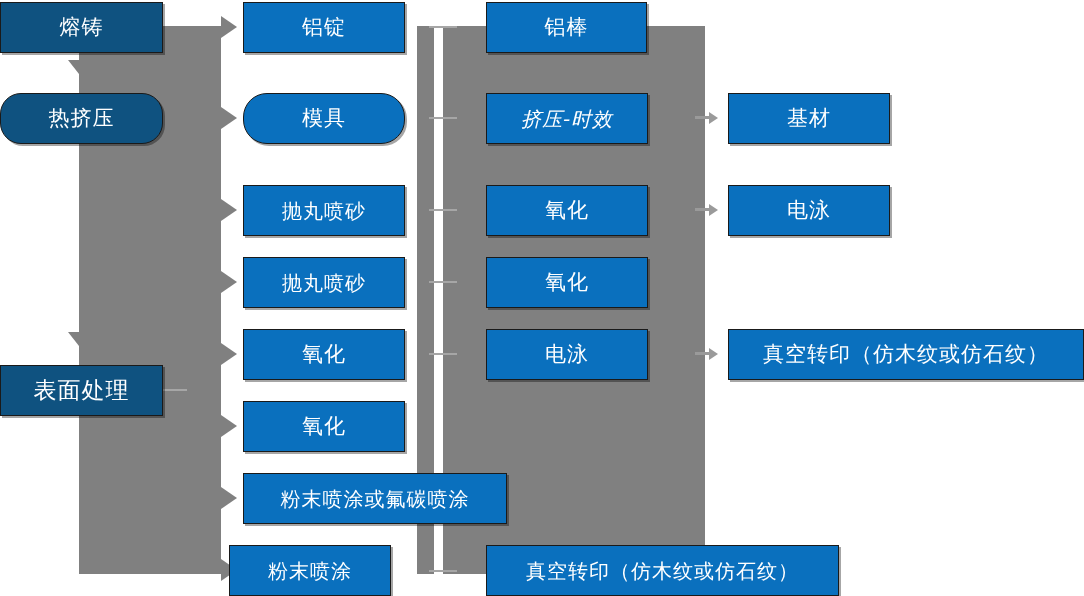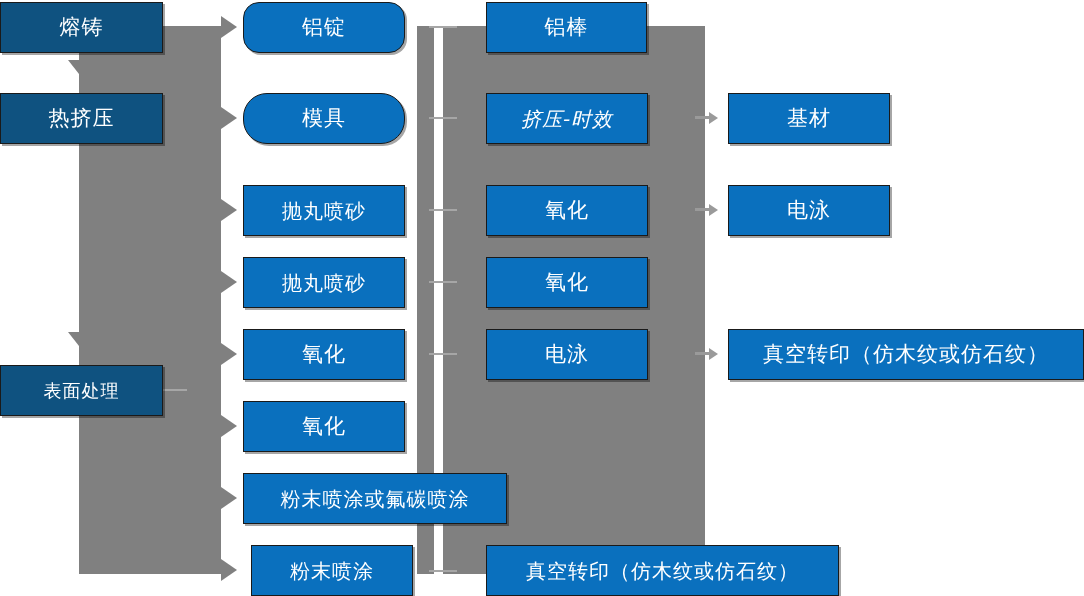--- a/index.html
+++ b/index.html
@@ -116,48 +116,48 @@
       <div class="mini-arrow" style="left: 709px; top: 112px;"></div>
       <div class="mini-stem" style="left: 695px; top: 208px; width: 15px;"></div>
       <div class="mini-arrow" style="left: 709px; top: 204px;"></div>
       <div class="mini-stem" style="left: 695px; top: 352px; width: 15px;"></div>
       <div class="mini-arrow" style="left: 709px; top: 348px;"></div>
     </div>
   <div id="node-layer">
       <div class="node dark" style="left: 0px; top: 2px; width: 163px; height: 51px; font-size: 21px;">
         <span class="lbl">熔铸</span>
       </div>
-      <div class="node dark" style="left: 0px; top: 93px; width: 163px; height: 51px; font-size: 21px;">
+      <div class="node dark" style="left: 0px; top: 93px; width: 163px; height: 51px; font-size: 21px; border-radius: 21px;">
         <span class="lbl">热挤压</span>
       </div>
-      <div class="node dark" style="left: 0px; top: 365px; width: 163px; height: 51px; font-size: 18px; justify-content: center;">
+      <div class="node dark" style="left: 0px; top: 365px; width: 163px; height: 51px; font-size: 23px; justify-content: center;">
         <span class="lbl">表面处理</span>
       </div>
-      <div class="node light" style="left: 243px; top: 2px; width: 162px; height: 51px; font-size: 21px; border-radius: 16px;">
+      <div class="node light" style="left: 243px; top: 2px; width: 162px; height: 51px; font-size: 21px;">
         <span class="lbl">铝锭</span>
       </div>
       <div class="node light" style="left: 243px; top: 93px; width: 162px; height: 51px; font-size: 21px; border-radius: 24px;">
         <span class="lbl">模具</span>
       </div>
       <div class="node light" style="left: 243px; top: 185px; width: 162px; height: 51px; font-size: 20px;">
         <span class="lbl">抛丸喷砂</span>
       </div>
       <div class="node light" style="left: 243px; top: 257px; width: 162px; height: 51px; font-size: 20px;">
         <span class="lbl">抛丸喷砂</span>
       </div>
       <div class="node light" style="left: 243px; top: 329px; width: 162px; height: 51px; font-size: 21px;">
         <span class="lbl">氧化</span>
       </div>
       <div class="node light" style="left: 243px; top: 401px; width: 162px; height: 51px; font-size: 21px;">
         <span class="lbl">氧化</span>
       </div>
       <div class="node light" style="left: 243px; top: 473px; width: 264px; height: 51px; font-size: 20px; justify-content: center;">
         <span class="lbl">粉末喷涂或氟碳喷涂</span>
       </div>
-      <div class="node light" style="left: 251px; top: 545px; width: 162px; height: 51px; font-size: 20px;">
+      <div class="node light" style="left: 229px; top: 545px; width: 162px; height: 51px; font-size: 20px;">
         <span class="lbl">粉末喷涂</span>
       </div>
       <div class="node light" style="left: 486px; top: 2px; width: 161px; height: 51px; font-size: 21px;">
         <span class="lbl">铝棒</span>
       </div>
       <div class="node light" style="left: 486px; top: 93px; width: 162px; height: 51px; font-size: 20px; font-style: italic;">
         <span class="lbl">挤压-时效</span>
       </div>
       <div class="node light" style="left: 486px; top: 185px; width: 162px; height: 51px; font-size: 21px;">
         <span class="lbl">氧化</span>

